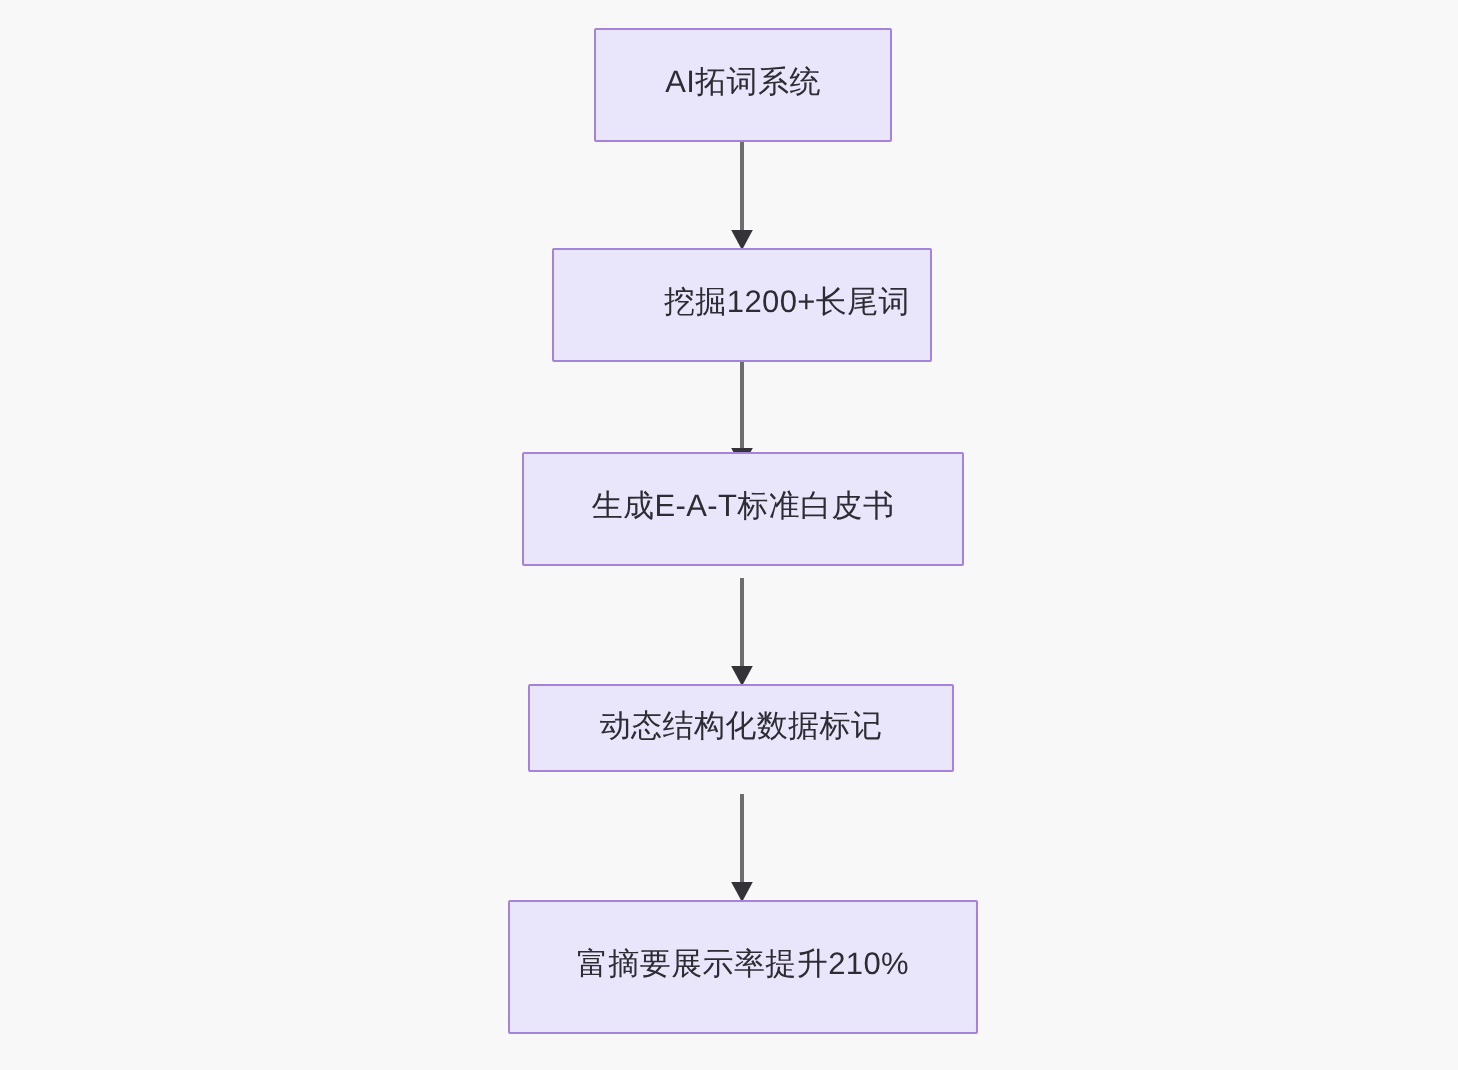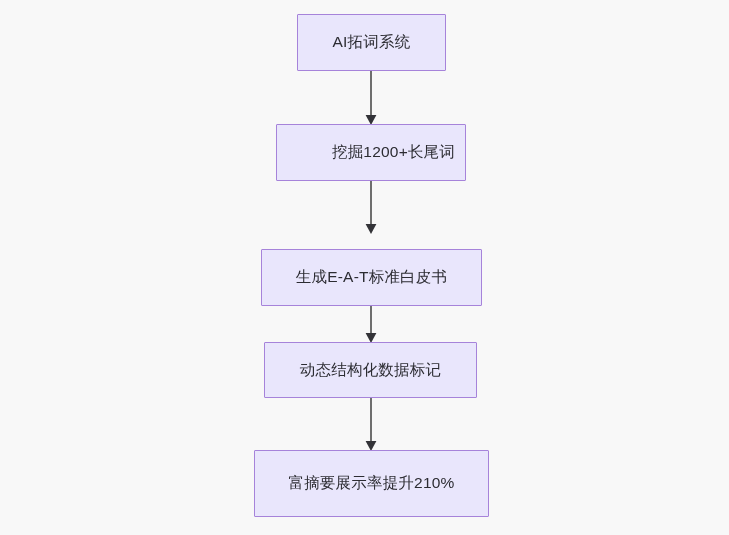--- a/index.html
+++ b/index.html
@@ -49,22 +49,22 @@
   .edge-line {
     stroke: #6e6e6e;
     stroke-width: 2;
   }
   .edge-head {
     fill: #333338;
   }
   
   #node-1 { left: 297px; top: 14px;  width: 149px; height: 57px; }
   #node-2 { left: 276px; top: 124px; width: 190px; height: 57px; padding-left: 45px; }
-  #node-3 { left: 261px; top: 249px; width: 221px; height: 57px; }
-  #node-4 { left: 264px; top: 342px; width: 213px; height: 56px; }
+  #node-3 { left: 261px; top: 226px; width: 221px; height: 57px; }
+  #node-4 { left: 264px; top: 342px; width: 213px; height: 44px; }
   #node-5 { left: 254px; top: 450px; width: 235px; height: 67px; }
   
   #edge-1 { left: 364px; top: 70px;  width: 14px; height: 56px; }
   #edge-2 { left: 364px; top: 180px; width: 14px; height: 55px; }
   #edge-3 { left: 364px; top: 289px; width: 14px; height: 55px; }
   #edge-4 { left: 364px; top: 397px; width: 14px; height: 55px; }
 </style>
 </head>
 <body>
 

